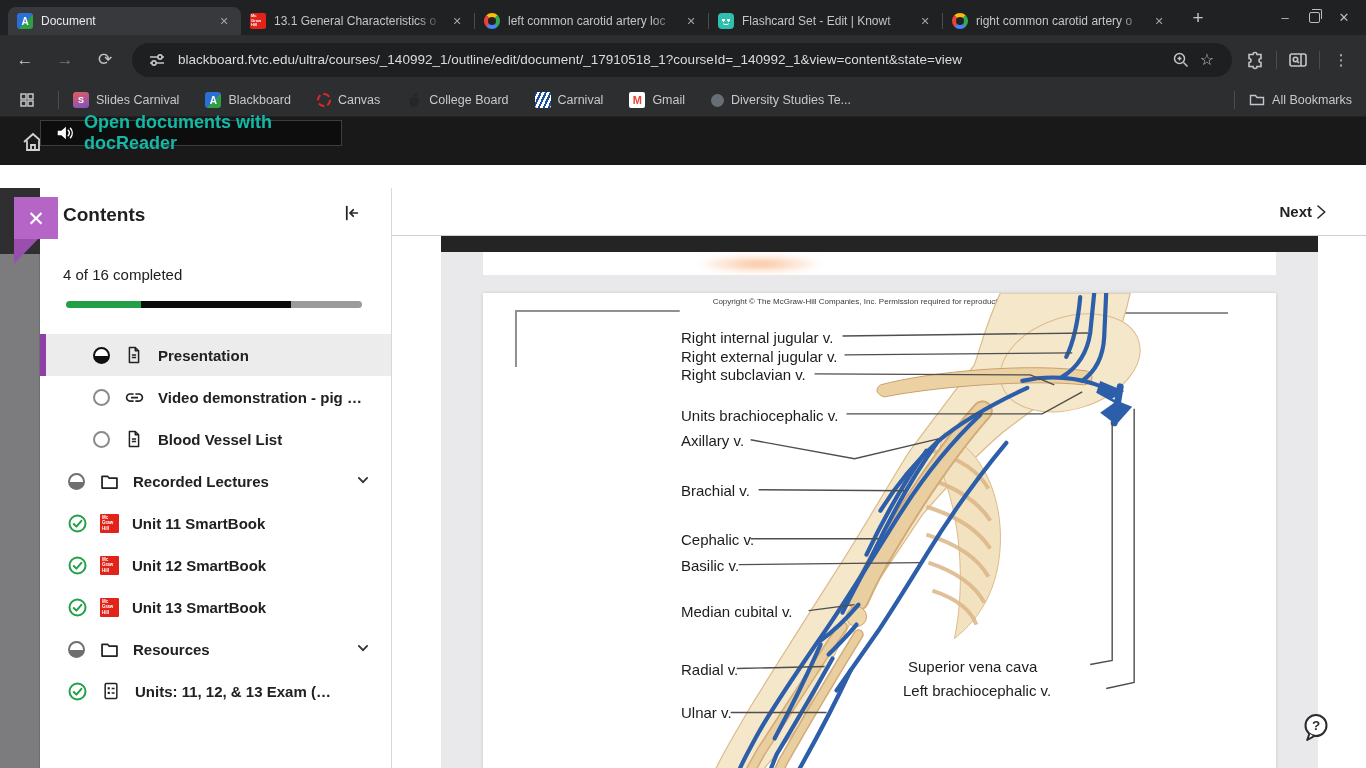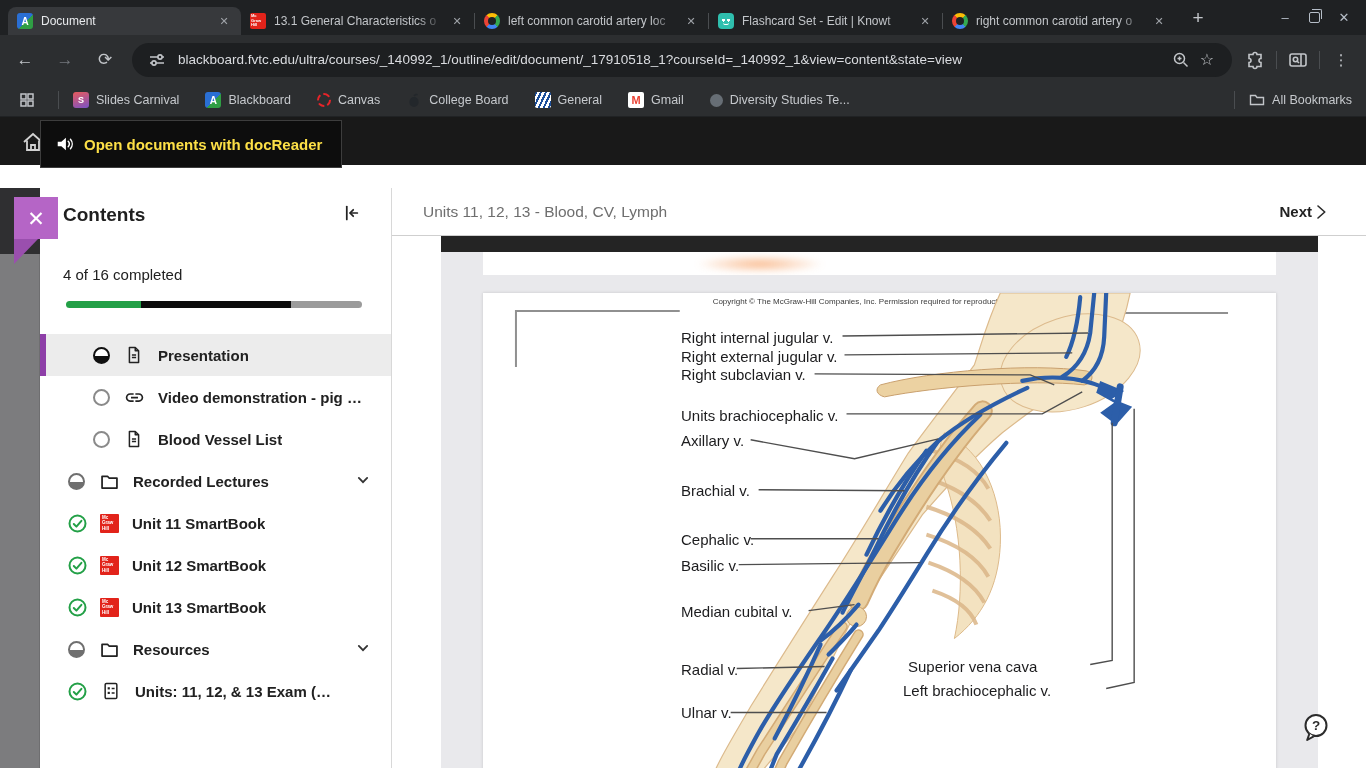--- a/index.html
+++ b/index.html
@@ -63,23 +63,23 @@
   .bm-sc { background:linear-gradient(160deg,#e85b5b,#7a52c7); color:#fff; font-size:9px; }
   .bm-canvas { border:2px dashed #e72429; border-radius:50%; width:14px; height:14px; }
   .bm-sky { background:#fff; border-radius:2px;
             background-image:repeating-linear-gradient(115deg,#1b4e9b 0 2px,#fff 2px 4.5px); }
   .bm-gmail { background:#fff; color:#ea4335; font-size:11px; border-radius:2px; }
   .bm-div { background:#8f9aa3; opacity:.6; border-radius:50%; width:13px; height:13px; }
   .bm-right { margin-left:auto; display:flex; align-items:center; }
 
   
   .bbbar { height:48px; background:#191919; position:relative; }
-  .docreader { position:absolute; left:40px; top:3px; width:302px; height:48px; background:#0d0d0d;
+  .docreader { position:absolute; left:40px; top:3px; width:302px; height:26px; background:#0d0d0d;
                border:1px solid #3d3d3d; display:flex; align-items:center; padding:0 14px;
-               color:#fde047; font-size:15px; font-weight:bold; z-index:6; }
+               color:#14b8a6; font-size:18px; font-weight:bold; z-index:6; }
   .docreader svg { margin-right:9px; flex:none; }
   .homebtn { position:absolute; left:20px; top:12px; z-index:2; }
 
   
   .app { display:flex; height:624px; position:relative;margin-top:23px; }
   .rail { width:40px; flex:none; display:flex; flex-direction:column; }
   .rail-top { height:66px; background:#2f2f31; }
   .rail-rest { flex:1; background:#7c7c7e; border-right:1px solid #6e6e70; }
 
   .closetip { position:absolute; left:14px; top:197px; width:44px; height:42px; background:#b565c6;
@@ -247,21 +247,21 @@
     <span class="bmico">
       <svg width="14" height="15" viewBox="0 0 14 15">
           <ellipse cx="7" cy="9" rx="4.6" ry="5" fill="#23272b"></ellipse>
           <path d="M7 3q2-2.5 3.5-1" stroke="#23272b" stroke-width="1.5" fill="none"></path>
         </svg>
     </span>
     <span>College Board</span>
   </span>
   <span class="bm">
     <span class="bmico bm-sky"></span>
-    <span>General</span>
+    <span>Carnival</span>
   </span>
   <span class="bm">
     <span class="bmico bm-gmail">M</span>
     <span>Gmail</span>
   </span>
   <span class="bm">
     <span class="bmico bm-div"></span>
     <span>Diversity Studies Te...</span>
   </span>
   <span class="bm-right">
@@ -445,21 +445,20 @@
             </svg>
         </span>
         <span class="lbl">Units: 11, 12, &amp; 13 Exam (Bloo...</span>
       </div>
 
     </div>
   </div>
 
   <div class="main">
     <div class="main-header">
-      <span class="mh-title">Units 11, 12, 13 - Blood, CV, Lymph</span>
       <span class="next">
         <span class="next-lbl">Next</span>
         <svg width="18" height="20" viewBox="0 0 24 24" fill="none" stroke="#2b2b2b" stroke-width="2.2" stroke-linecap="round" stroke-linejoin="round">
             <polyline points="8 4 17 12 8 20"></polyline>
           </svg>
       </span>
     </div>
 
     <div class="viewer">
       <div class="vbar"></div>

